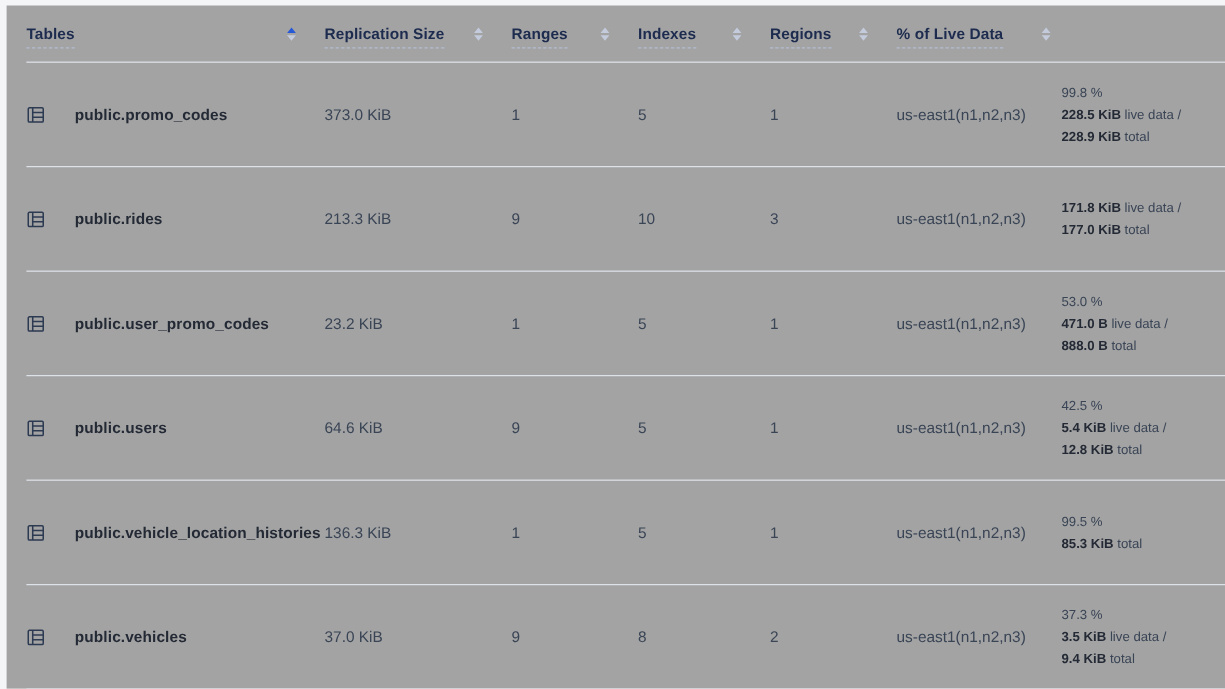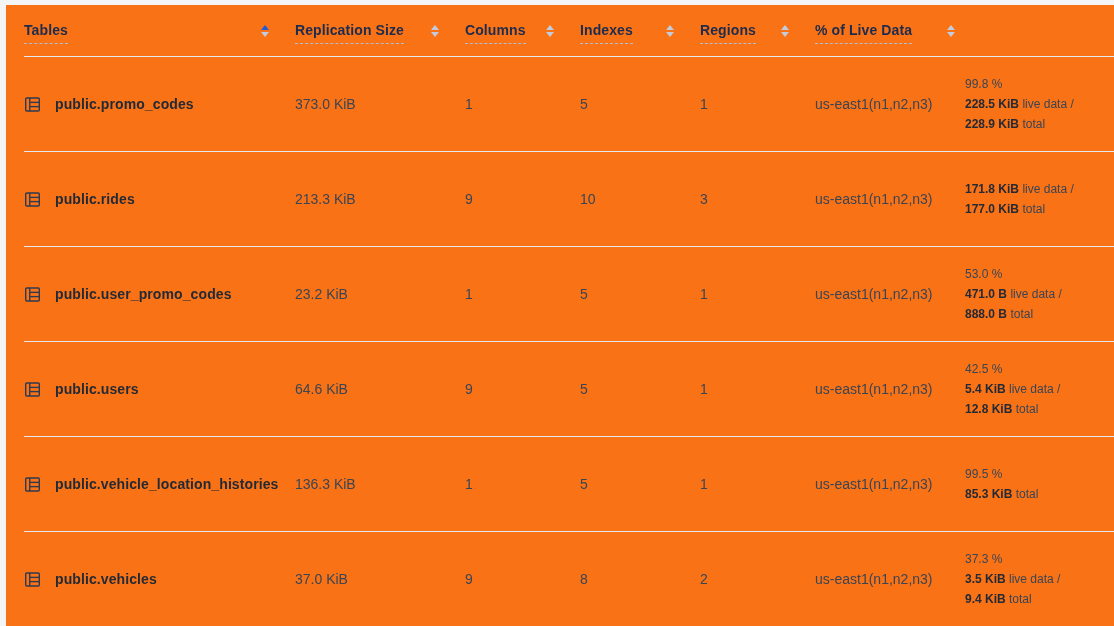--- a/index.html
+++ b/index.html
@@ -4,21 +4,21 @@
 <style>
   * { margin: 0; padding: 0; box-sizing: border-box; }
   html, body { width: 1114px; height: 626px; overflow: hidden; }
   body {
     background: var(--page-bg, #f4f5f7);
     font-family: "Liberation Sans", "DejaVu Sans", sans-serif;
   }
   .card {
     position: absolute;
     left: 6px; top: 5px; right: 0; bottom: 0;
-    background: #f97316;
+    background: #a3a3a3;
   }
   .tbl {
     padding-left: 18px;
   }
   .grid-row {
     display: grid;
     grid-template-columns: 271px 170px 115px 120px 115px 150px minmax(0, 1fr);
     align-items: center;
   }
   
@@ -70,21 +70,21 @@
     height: 95px;
     border-bottom: 1px solid var(--border, #e4e9f0);
   }
   .cell {
     font-size: 14px;
     color: var(--body-text, #394455);
   }
   .name-cell {
     display: flex;
     align-items: center;
-    gap: 14px;
+    gap: 27px;
   }
   .name-cell svg { flex: none; display: block; }
   .tbl-name {
     font-size: 14px;
     font-weight: bold;
     color: var(--strong-text, #242a35);
     letter-spacing: 0.1px;
     text-decoration: none;
     cursor: pointer;
   }
@@ -114,21 +114,21 @@
           </span>
       </div>
       <div class="th">
         <span class="th-label">Replication Size</span>
         <span class="sort-icon" data-sort="none">
             <span class="tri-up"></span>
             <span class="tri-down"></span>
           </span>
       </div>
       <div class="th">
-        <span class="th-label">Columns</span>
+        <span class="th-label">Ranges</span>
         <span class="sort-icon" data-sort="none">
             <span class="tri-up"></span>
             <span class="tri-down"></span>
           </span>
       </div>
       <div class="th">
         <span class="th-label">Indexes</span>
         <span class="sort-icon" data-sort="none">
             <span class="tri-up"></span>
             <span class="tri-down"></span>

